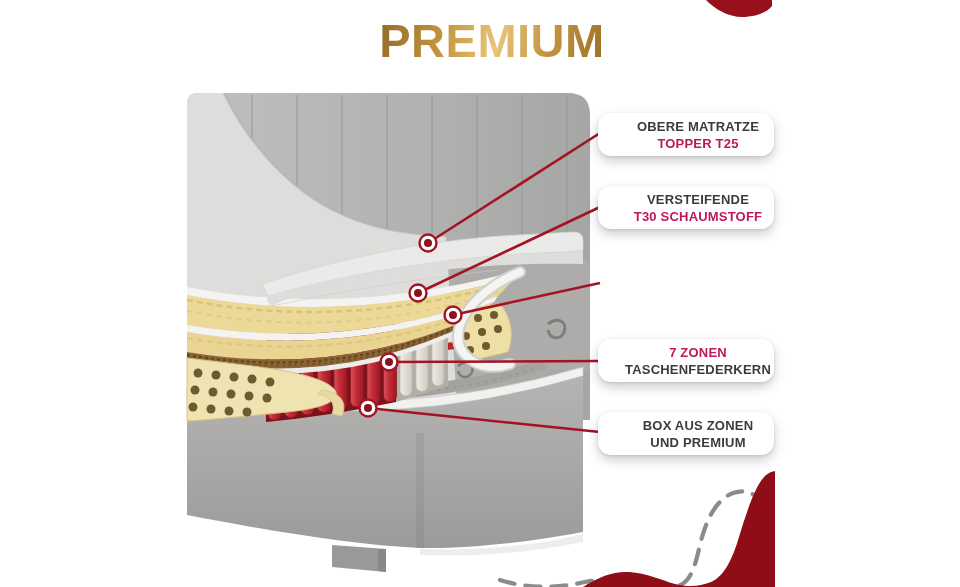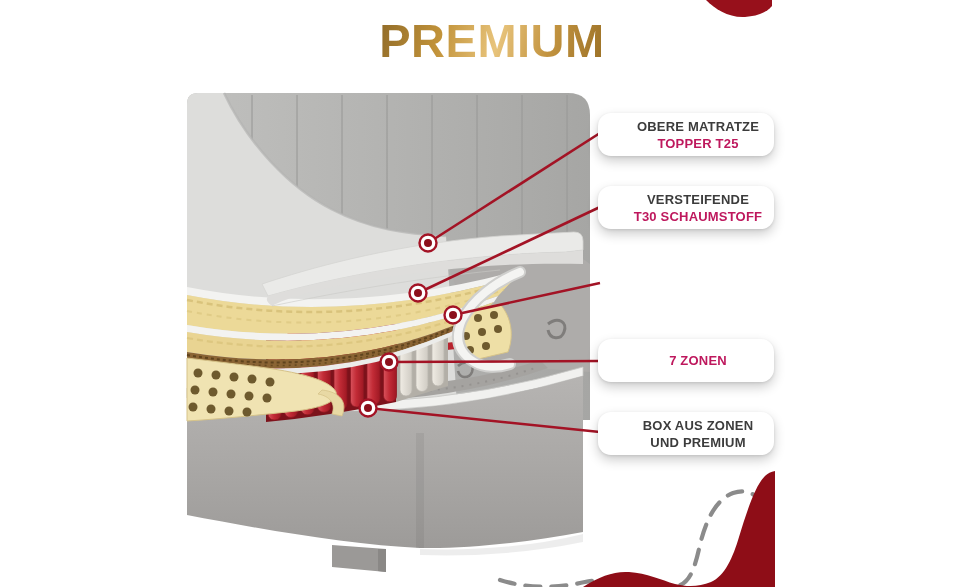--- a/index.html
+++ b/index.html
@@ -214,19 +214,20 @@
   <div class="callout" id="cb1">
     <span class="ln">OBERE MATRATZE</span>
     <span class="ln gold">TOPPER T25</span>
   </div>
   <div class="callout" id="cb2">
     <span class="ln">VERSTEIFENDE</span>
     <span class="ln gold">T30 SCHAUMSTOFF</span>
   </div>
   <div class="callout" id="cb4">
     <span class="ln gold">7 ZONEN</span>
+    <span class="ln">TASCHENFEDERKERN</span>
   </div>
   <div class="callout" id="cb5">
     <span class="ln">BOX AUS ZONEN</span>
     <span class="ln">UND PREMIUM</span>
   </div>
 
 </div>
 
 </body></html>

